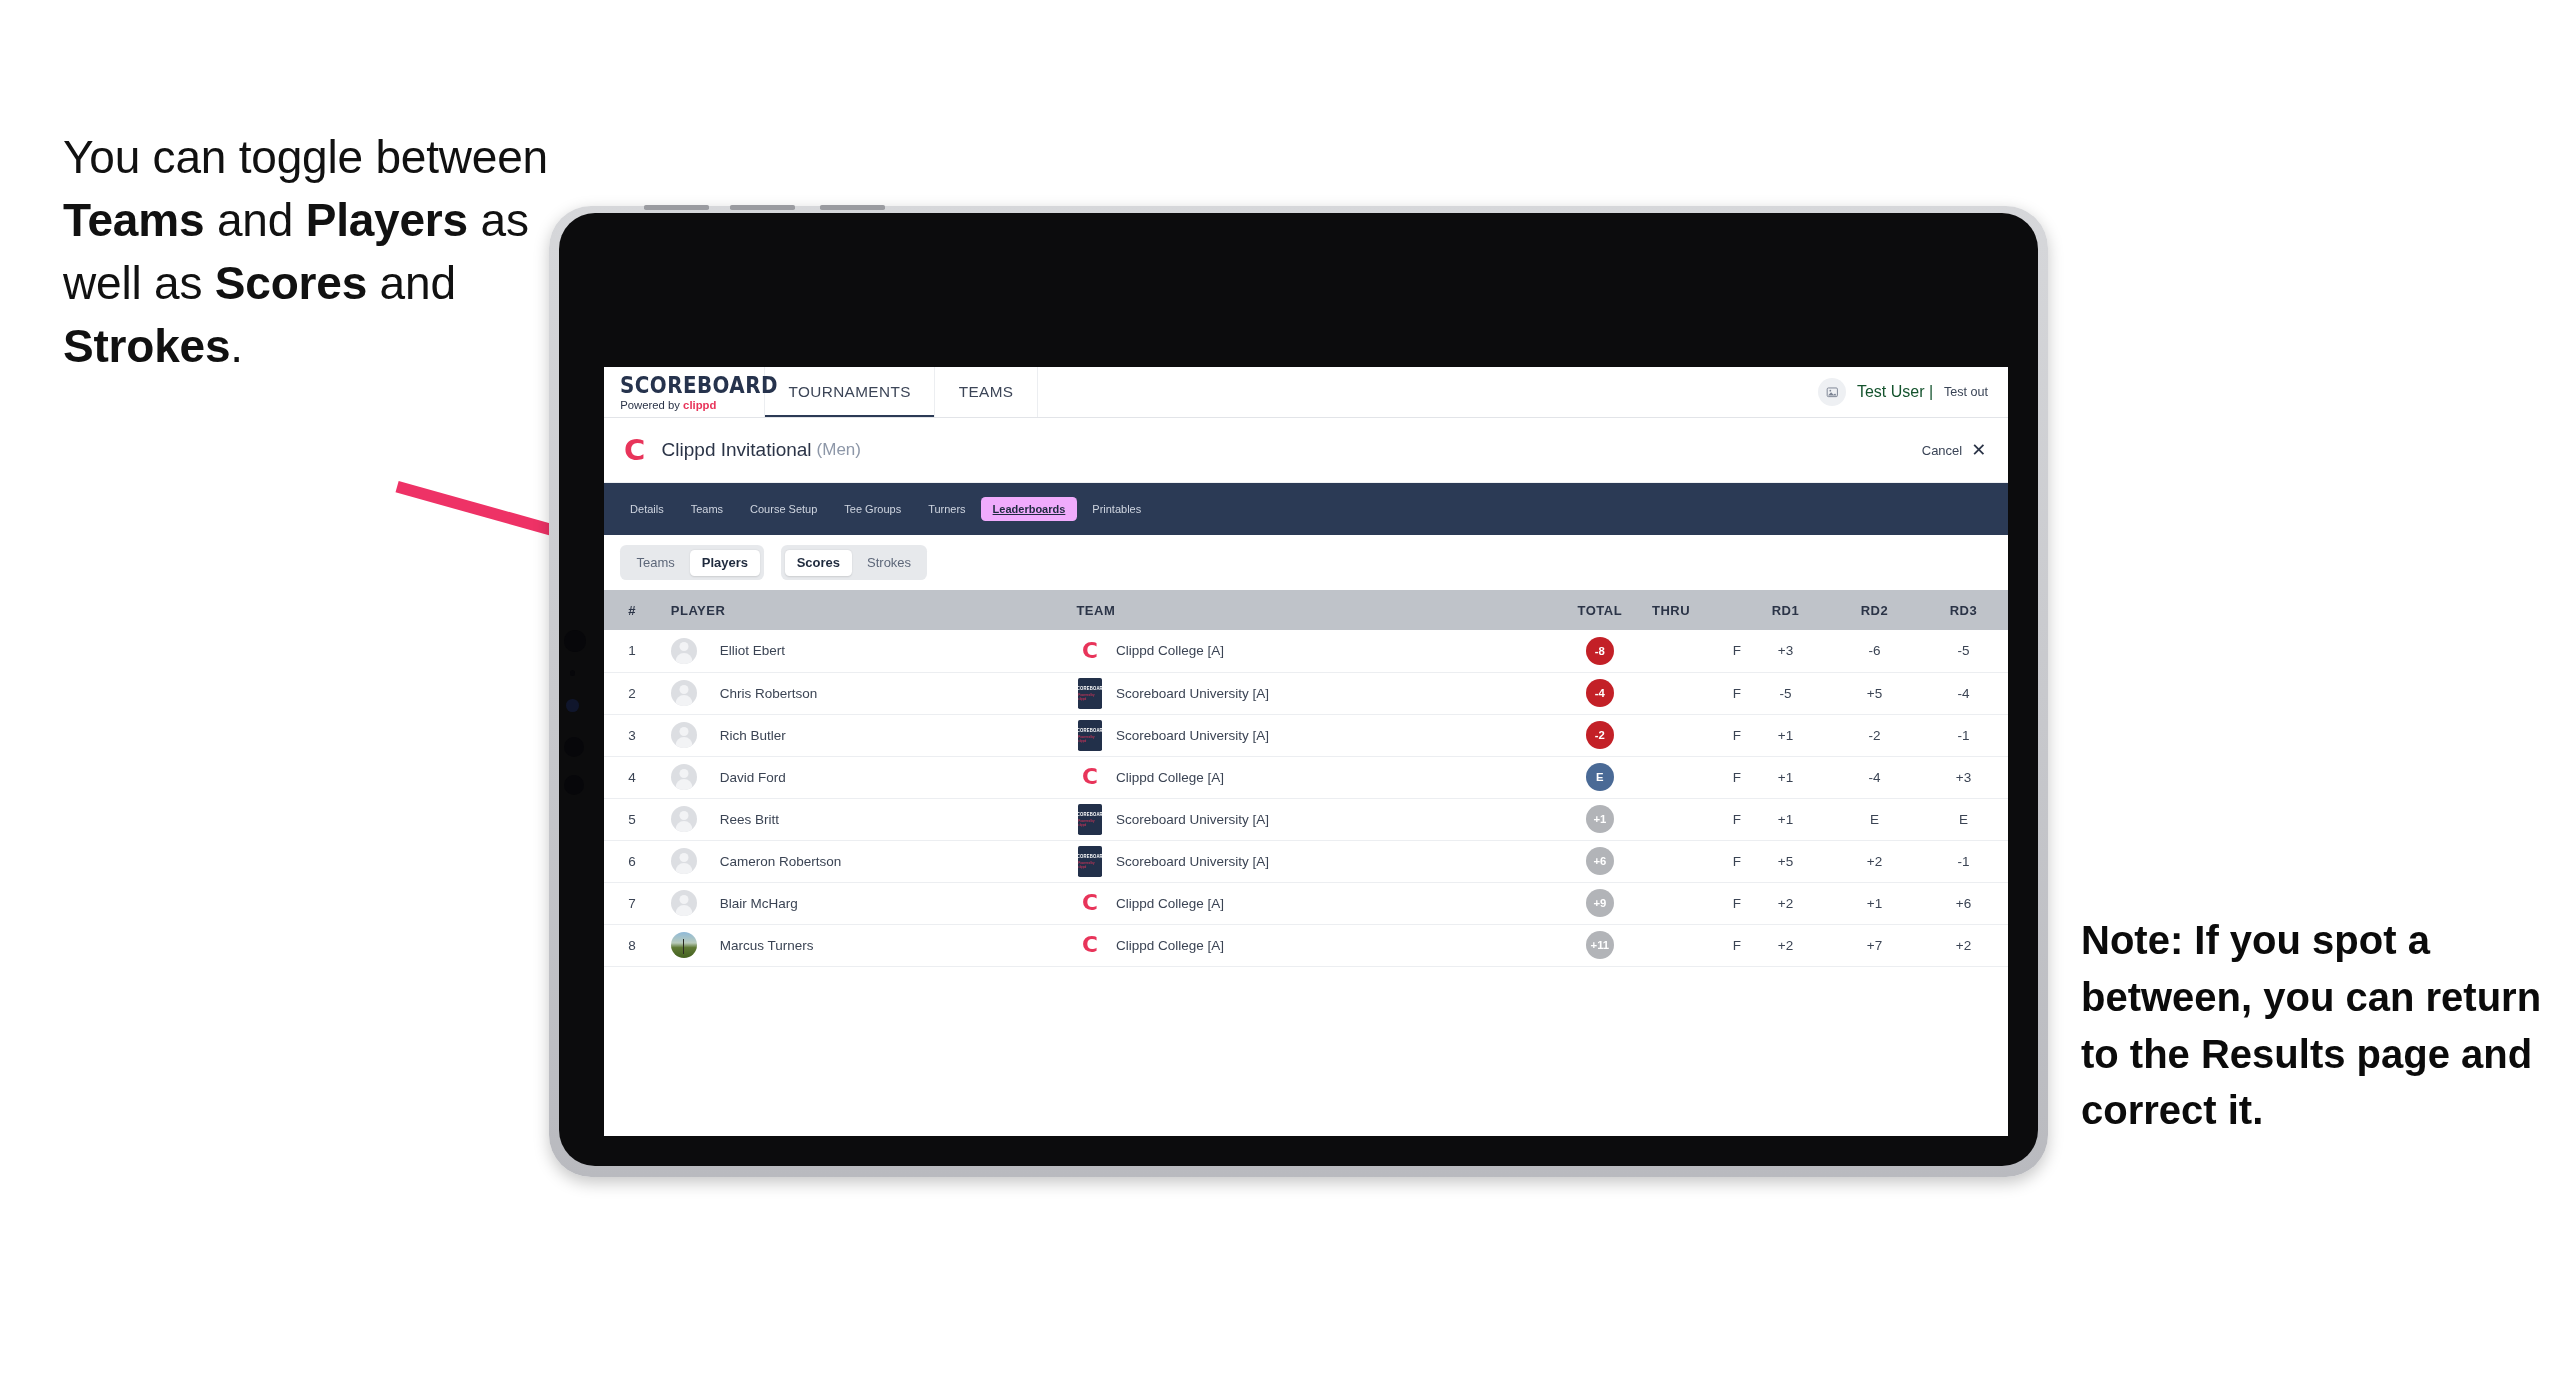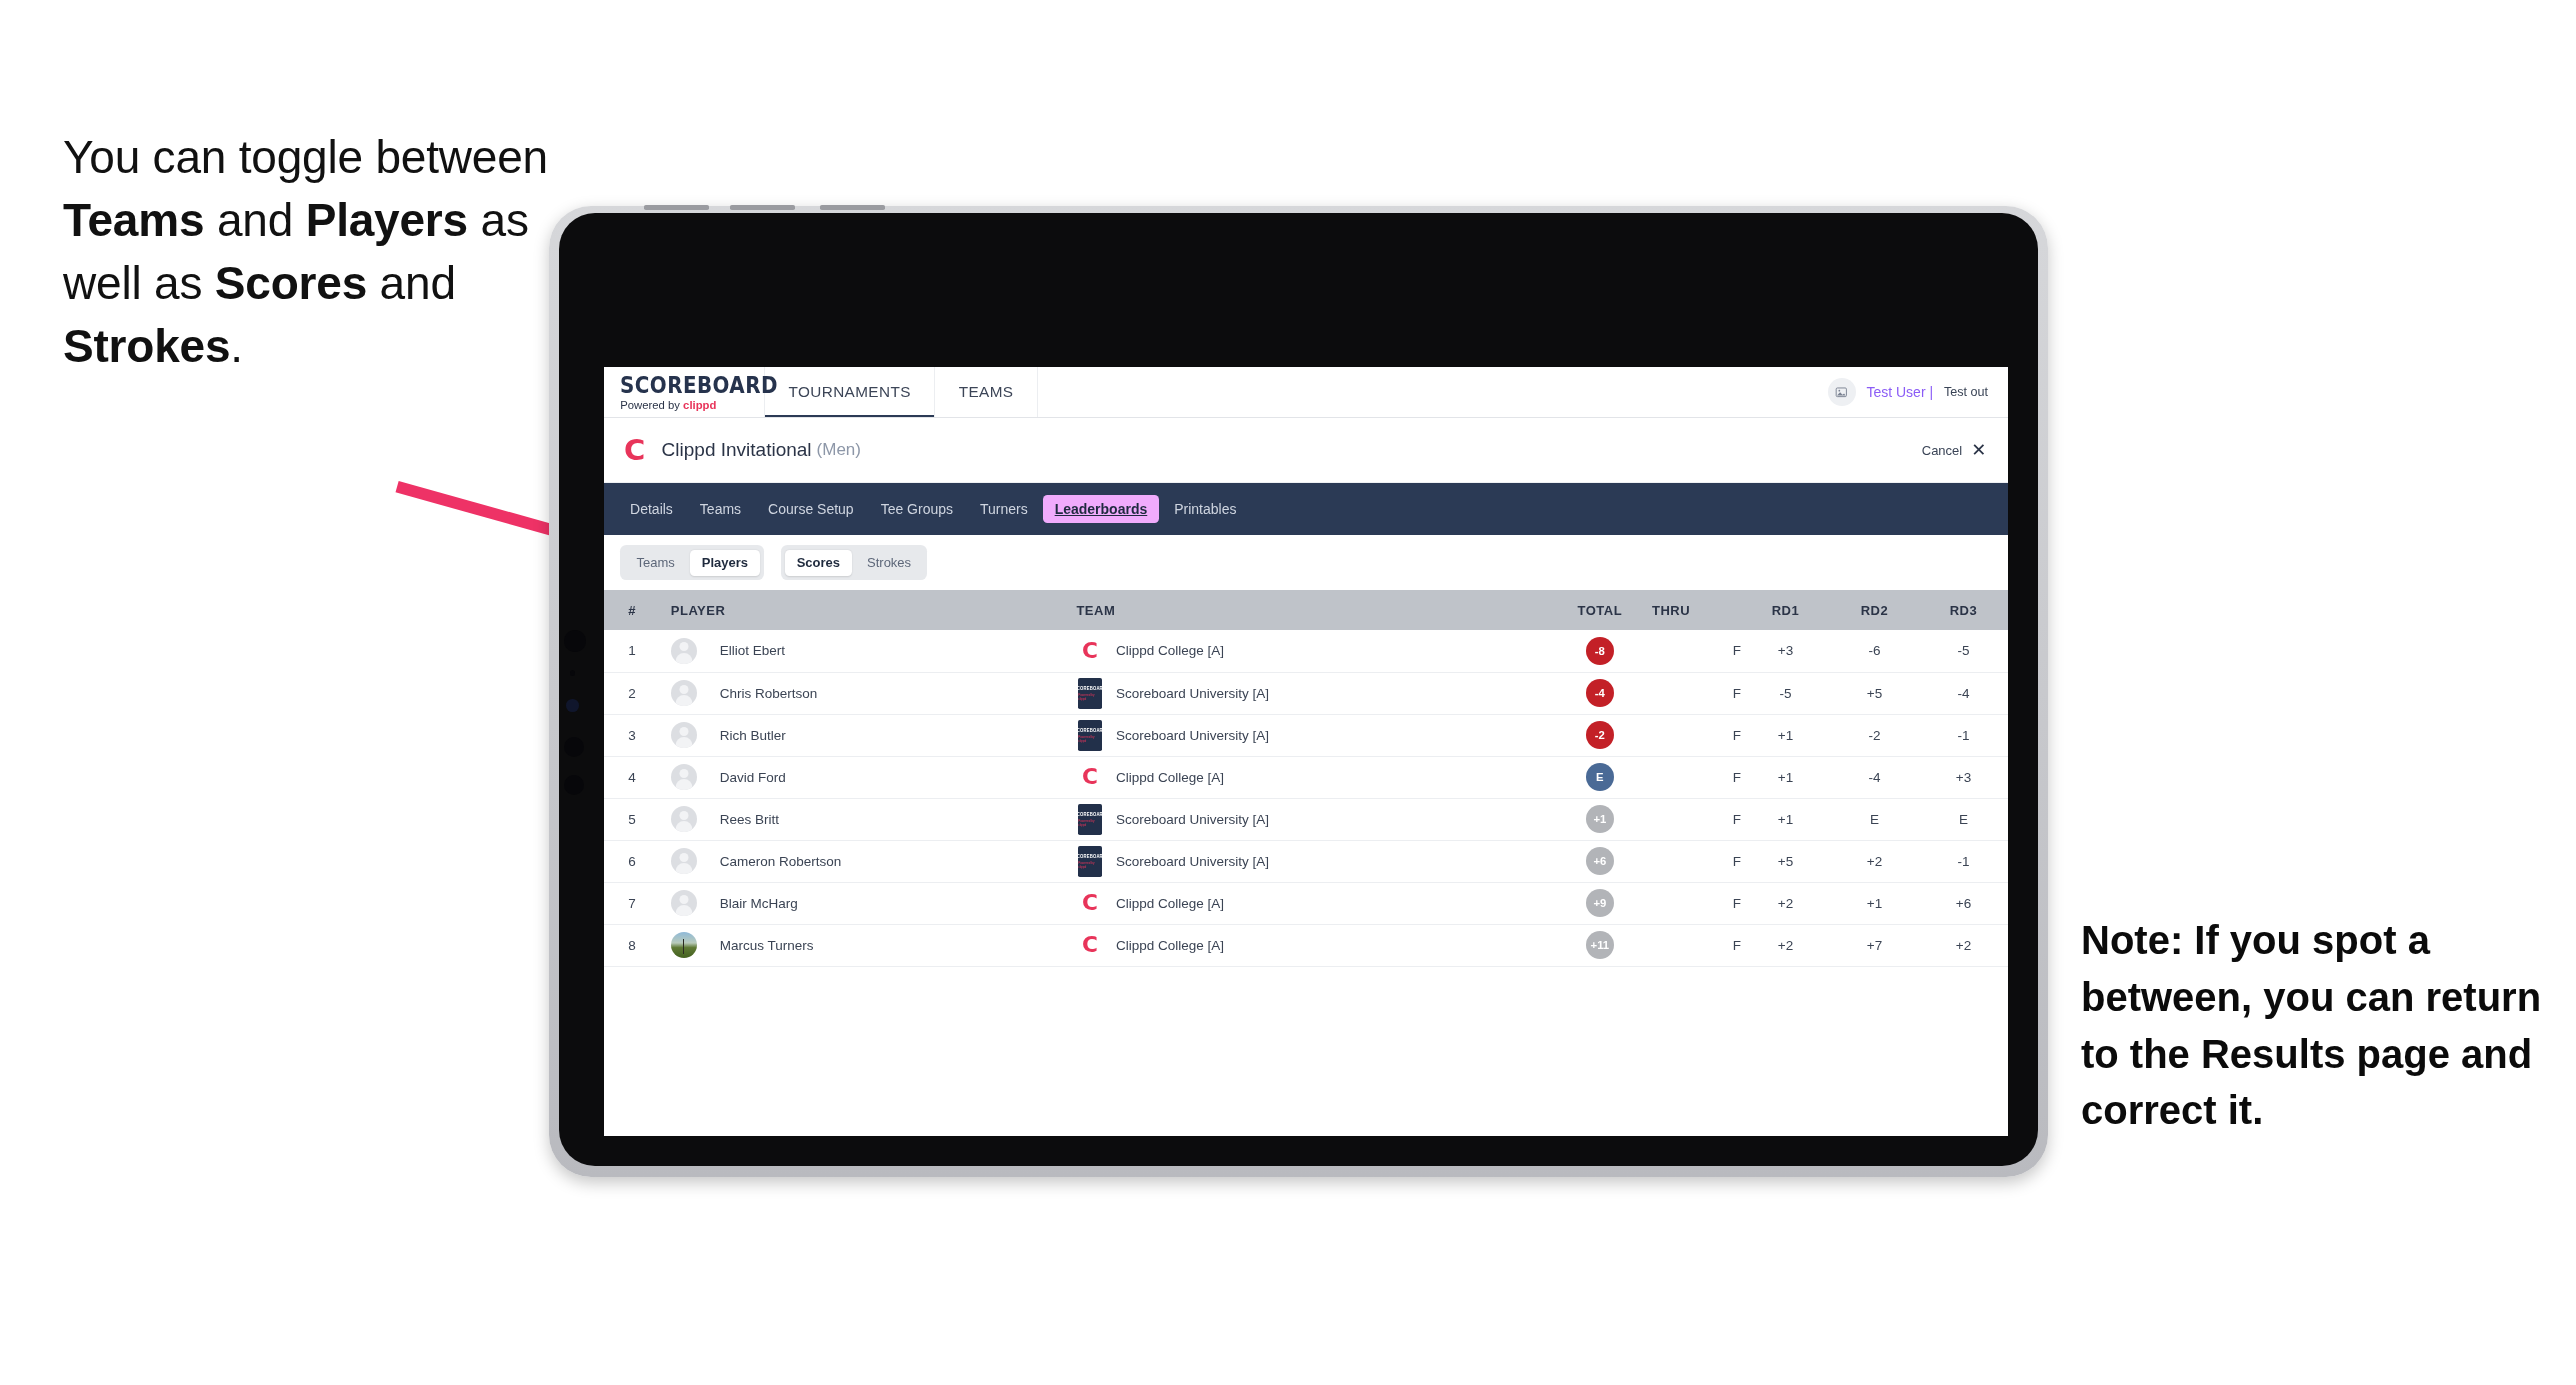--- a/index.html
+++ b/index.html
@@ -80,21 +80,21 @@
   .topnav-tab.active::after {
     content:""; position:absolute; left:0; right:0; bottom:0; height:2.7px; background:#2b3a55;
   }
   .topnav-right {
     margin-left:auto; display:flex; align-items:center; gap:10.8px; padding-right: 20px;
   }
   .avatar-btn {
     width:28px; height:28px; border-radius:50%; background:#eef0f3;
     display:flex; align-items:center; justify-content:center; color:#7a8292; font-size:12.6px;
   }
-  .user-text { font-size:14px; color:#8b5cf6; }
+  .user-text { font-size:16px; color:#14532d; }
   .signout { font-size:12.6px; color:#3a4456; cursor:pointer; }
 
   
   .titlebar {
     height: 65px; background:#fff; display:flex; align-items:center;
     padding: 0 21.7px 0 20px; border-bottom: 0.9px solid #eef0f3;
   }
   .logo-c {
     font-family:"DejaVu Sans", sans-serif;
     font-size:29px; font-weight:800; color:#e8345a; line-height:1; margin-right:16.3px;
@@ -104,21 +104,21 @@
   .cancel-wrap { margin-left:auto; display:flex; align-items:center; gap:9px; cursor:pointer; }
   .cancel-lbl { font-size:13px; color:#3a4456; }
   .cancel-x { font-size:18px; color:#2b3447; line-height:1; }
 
   
   .sectiontabs {
     height: 52px; background:#2b3a55; display:flex; align-items:center;
     padding: 0 14.4px; gap: 3.6px;
   }
   .sec-tab {
-    font-size:14px; color:#cfd5e0; padding: 6.3px 11.7px; border-radius:4.5px; cursor:pointer;
+    font-size:11px; color:#cfd5e0; padding: 6.3px 11.7px; border-radius:4.5px; cursor:pointer;
   }
   .sec-tab.active {
     background:#f0abfc; color:#1e2a3f; text-decoration: underline; font-weight:600;
   }
 
   
   .togglerow {
     height: 55px; background:#fff; display:flex; align-items:center;
     padding-left: 16.3px; gap: 16.3px;
   }

